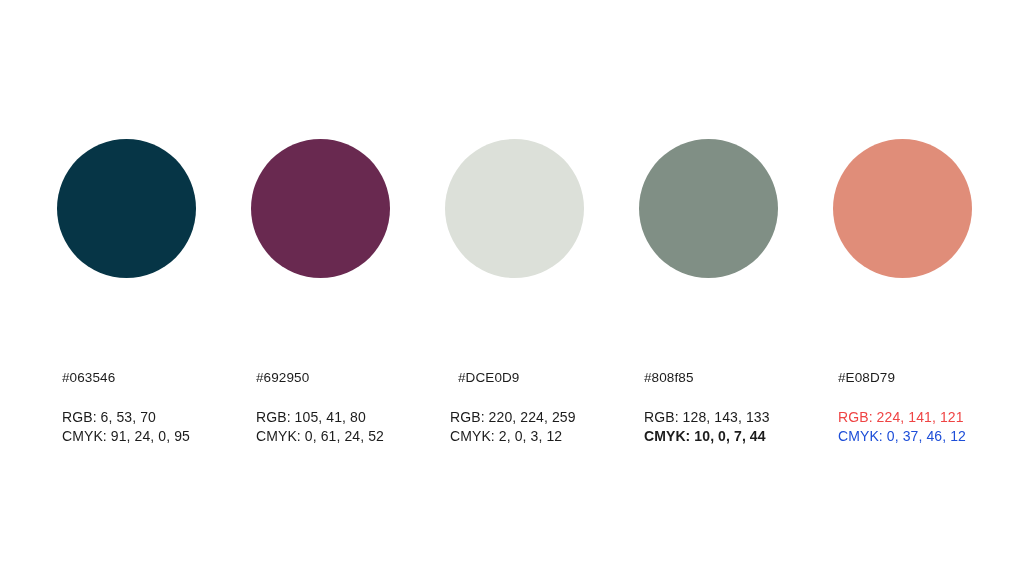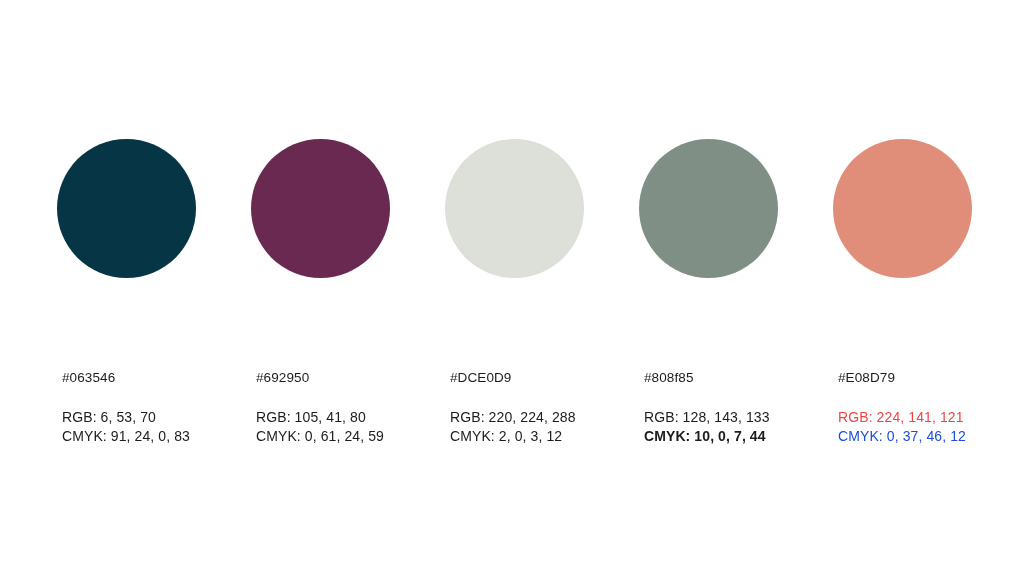--- a/index.html
+++ b/index.html
@@ -85,42 +85,42 @@
 <div id="palette-board">
 
   <div class="swatch-row">
 
     <div class="swatch">
       <div class="swatch-circle" style="background-color: rgb(6, 53, 70);"></div>
       <div class="swatch-info">
         <div class="hex-label" style="color: rgb(28, 28, 28);">#063546</div>
         <div class="value-lines">
           <div class="value-line" style="color: rgb(28, 28, 28);">RGB: 6, 53, 70</div>
-          <div class="value-line" style="color: rgb(28, 28, 28);">CMYK: 91, 24, 0, 83</div>
+          <div class="value-line" style="color: rgb(28, 28, 28);">CMYK: 91, 24, 0, 95</div>
         </div>
       </div>
     </div>
 
     <div class="swatch">
       <div class="swatch-circle" style="background-color: rgb(105, 41, 80);"></div>
       <div class="swatch-info">
         <div class="hex-label" style="color: rgb(28, 28, 28);">#692950</div>
         <div class="value-lines">
           <div class="value-line" style="color: rgb(28, 28, 28);">RGB: 105, 41, 80</div>
-          <div class="value-line" style="color: rgb(28, 28, 28);">CMYK: 0, 61, 24, 59</div>
+          <div class="value-line" style="color: rgb(28, 28, 28);">CMYK: 0, 61, 24, 52</div>
         </div>
       </div>
     </div>
 
     <div class="swatch">
       <div class="swatch-circle" style="background-color: rgb(220, 224, 217);"></div>
       <div class="swatch-info">
-        <div class="hex-label" style="color: rgb(28, 28, 28);">#DCE0D9</div>
+        <div class="hex-label" style="color: rgb(28, 28, 28); margin-left: 8px;">#DCE0D9</div>
         <div class="value-lines">
-          <div class="value-line" style="color: rgb(28, 28, 28);">RGB: 220, 224, 288</div>
+          <div class="value-line" style="color: rgb(28, 28, 28);">RGB: 220, 224, 259</div>
           <div class="value-line" style="color: rgb(28, 28, 28);">CMYK: 2, 0, 3, 12</div>
         </div>
       </div>
     </div>
 
     <div class="swatch">
       <div class="swatch-circle" style="background-color: rgb(128, 143, 133);"></div>
       <div class="swatch-info">
         <div class="hex-label" style="color: rgb(28, 28, 28);">#808f85</div>
         <div class="value-lines">

